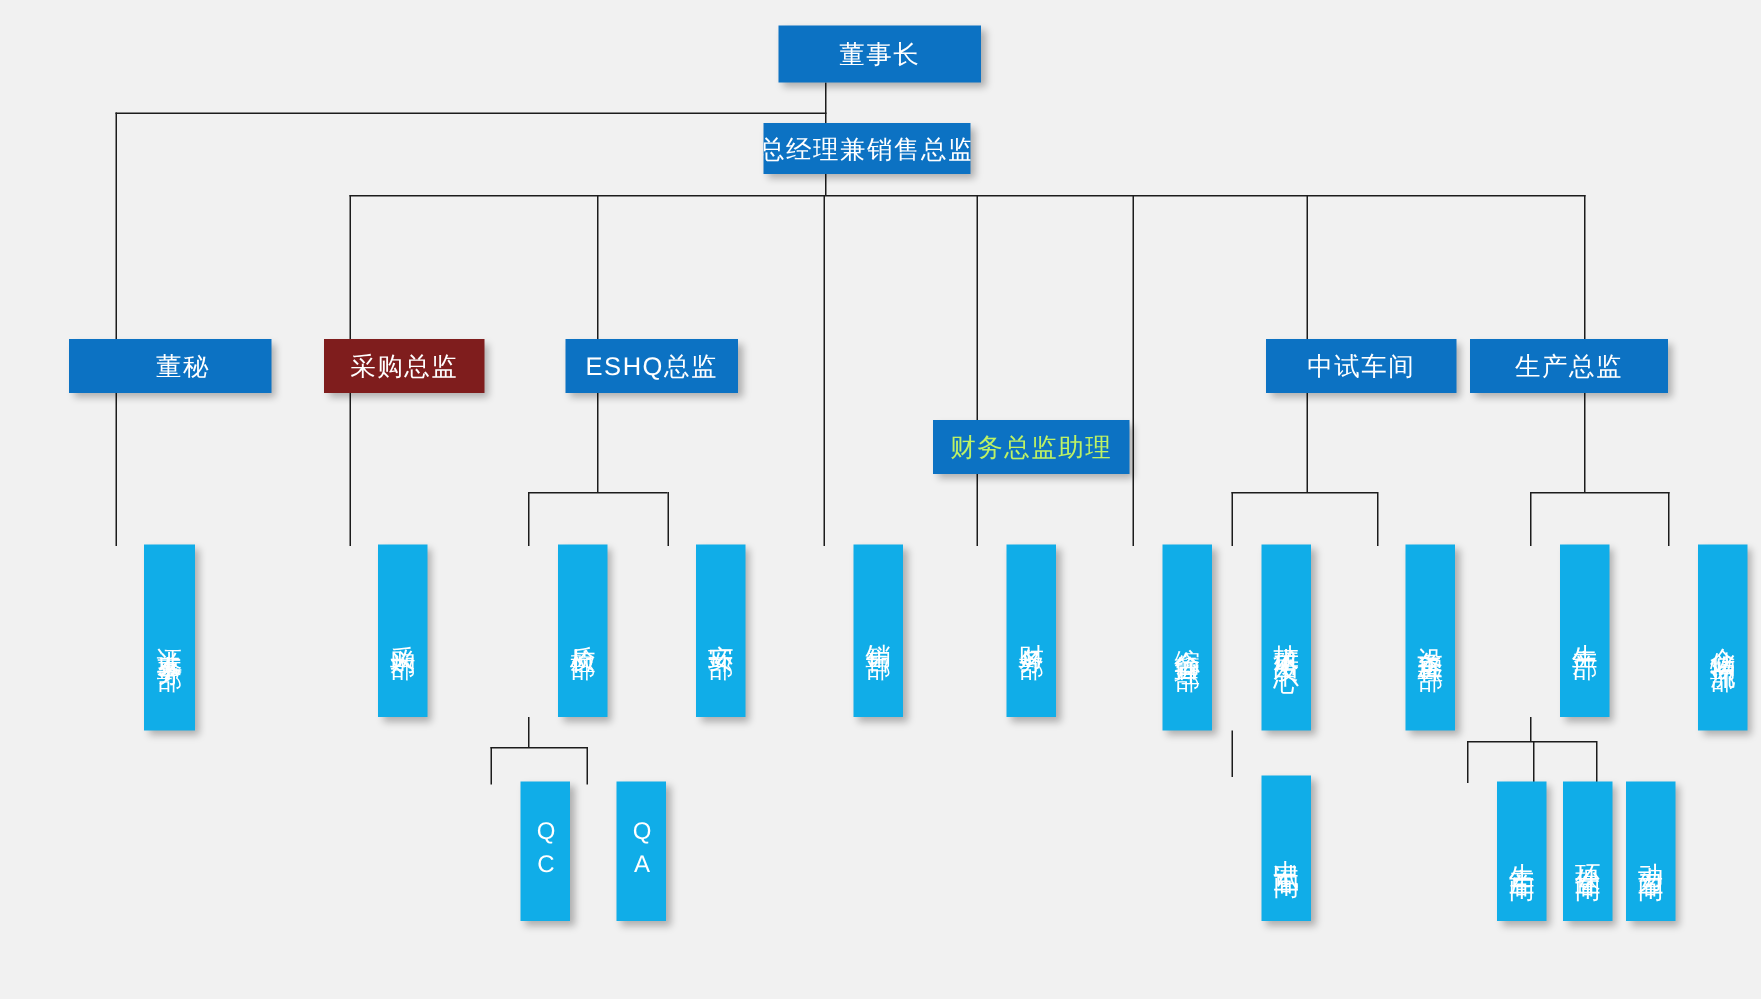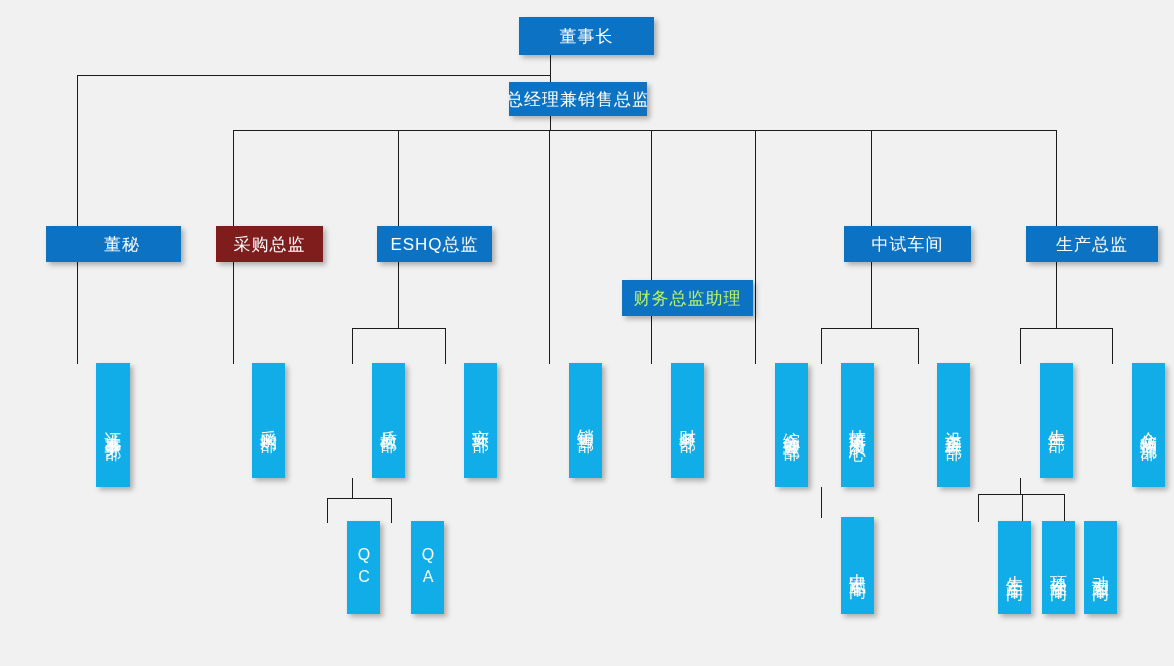--- a/index.html
+++ b/index.html
@@ -115,21 +115,21 @@
       <div class="line v" style="background: rgb(28, 28, 28); left: 391px; top: 498px; height: 25px; width: 1px;"></div>
     </div>
   <div id="nodes">
       <div class="node horiz" style="background: rgb(12, 114, 195); left: 483px; top: 17px; width: 135px; height: 38px; color: rgb(255, 255, 255);">董事长</div>
       <div class="node horiz" style="background: rgb(12, 114, 195); left: 473px; top: 82px; width: 138px; height: 34px; color: rgb(255, 255, 255);">总经理兼销售总监</div>
       <div class="node horiz" style="background: rgb(12, 114, 195); left: 10px; top: 226px; width: 135px; height: 36px; color: rgb(255, 255, 255); padding-left: 23px;">董秘</div>
       <div class="node horiz" style="background: #7f1d1d; left: 180px; top: 226px; width: 107px; height: 36px; color: rgb(255, 255, 255);">采购总监</div>
       <div class="node horiz" style="background: rgb(12, 114, 195); left: 341px; top: 226px; width: 115px; height: 36px; color: rgb(255, 255, 255);">ESHQ总监</div>
       <div class="node horiz" style="background: rgb(12, 114, 195); left: 586px; top: 280px; width: 131px; height: 36px; color: #bef264;">财务总监助理</div>
       <div class="node horiz" style="background: rgb(12, 114, 195); left: 808px; top: 226px; width: 127px; height: 36px; color: rgb(255, 255, 255);">中试车间</div>
-      <div class="node horiz" style="background: rgb(12, 114, 195); left: 990px; top: 226px; width: 132px; height: 36px; color: rgb(255, 255, 255);">生产总监</div>
+      <div class="node horiz" style="background: rgb(12, 114, 195); left: 944px; top: 226px; width: 132px; height: 36px; color: rgb(255, 255, 255);">生产总监</div>
       <div class="node vert" style="background: rgb(16, 173, 232); left: 60px; top: 363px; width: 34px; height: 124px; color: rgb(255, 255, 255);">证券事务部</div>
       <div class="node vert" style="background: rgb(16, 173, 232); left: 216px; top: 363px; width: 33px; height: 115px; color: rgb(255, 255, 255);">采购部</div>
       <div class="node vert" style="background: rgb(16, 173, 232); left: 336px; top: 363px; width: 33px; height: 115px; color: rgb(255, 255, 255);">质检部</div>
       <div class="node vert" style="background: rgb(16, 173, 232); left: 428px; top: 363px; width: 33px; height: 115px; color: rgb(255, 255, 255);">安环部</div>
       <div class="node vert" style="background: rgb(16, 173, 232); left: 533px; top: 363px; width: 33px; height: 115px; color: rgb(255, 255, 255);">销售部</div>
       <div class="node vert" style="background: rgb(16, 173, 232); left: 635px; top: 363px; width: 33px; height: 115px; color: rgb(255, 255, 255);">财务部</div>
       <div class="node vert" style="background: rgb(16, 173, 232); left: 739px; top: 363px; width: 33px; height: 124px; color: rgb(255, 255, 255);">综合管理部</div>
       <div class="node vert" style="background: rgb(16, 173, 232); left: 805px; top: 363px; width: 33px; height: 124px; color: rgb(255, 255, 255);">技术研发中心</div>
       <div class="node vert" style="background: rgb(16, 173, 232); left: 901px; top: 363px; width: 33px; height: 124px; color: rgb(255, 255, 255);">设备工程部</div>
       <div class="node vert" style="background: rgb(16, 173, 232); left: 1004px; top: 363px; width: 33px; height: 115px; color: rgb(255, 255, 255);">生产部</div>

